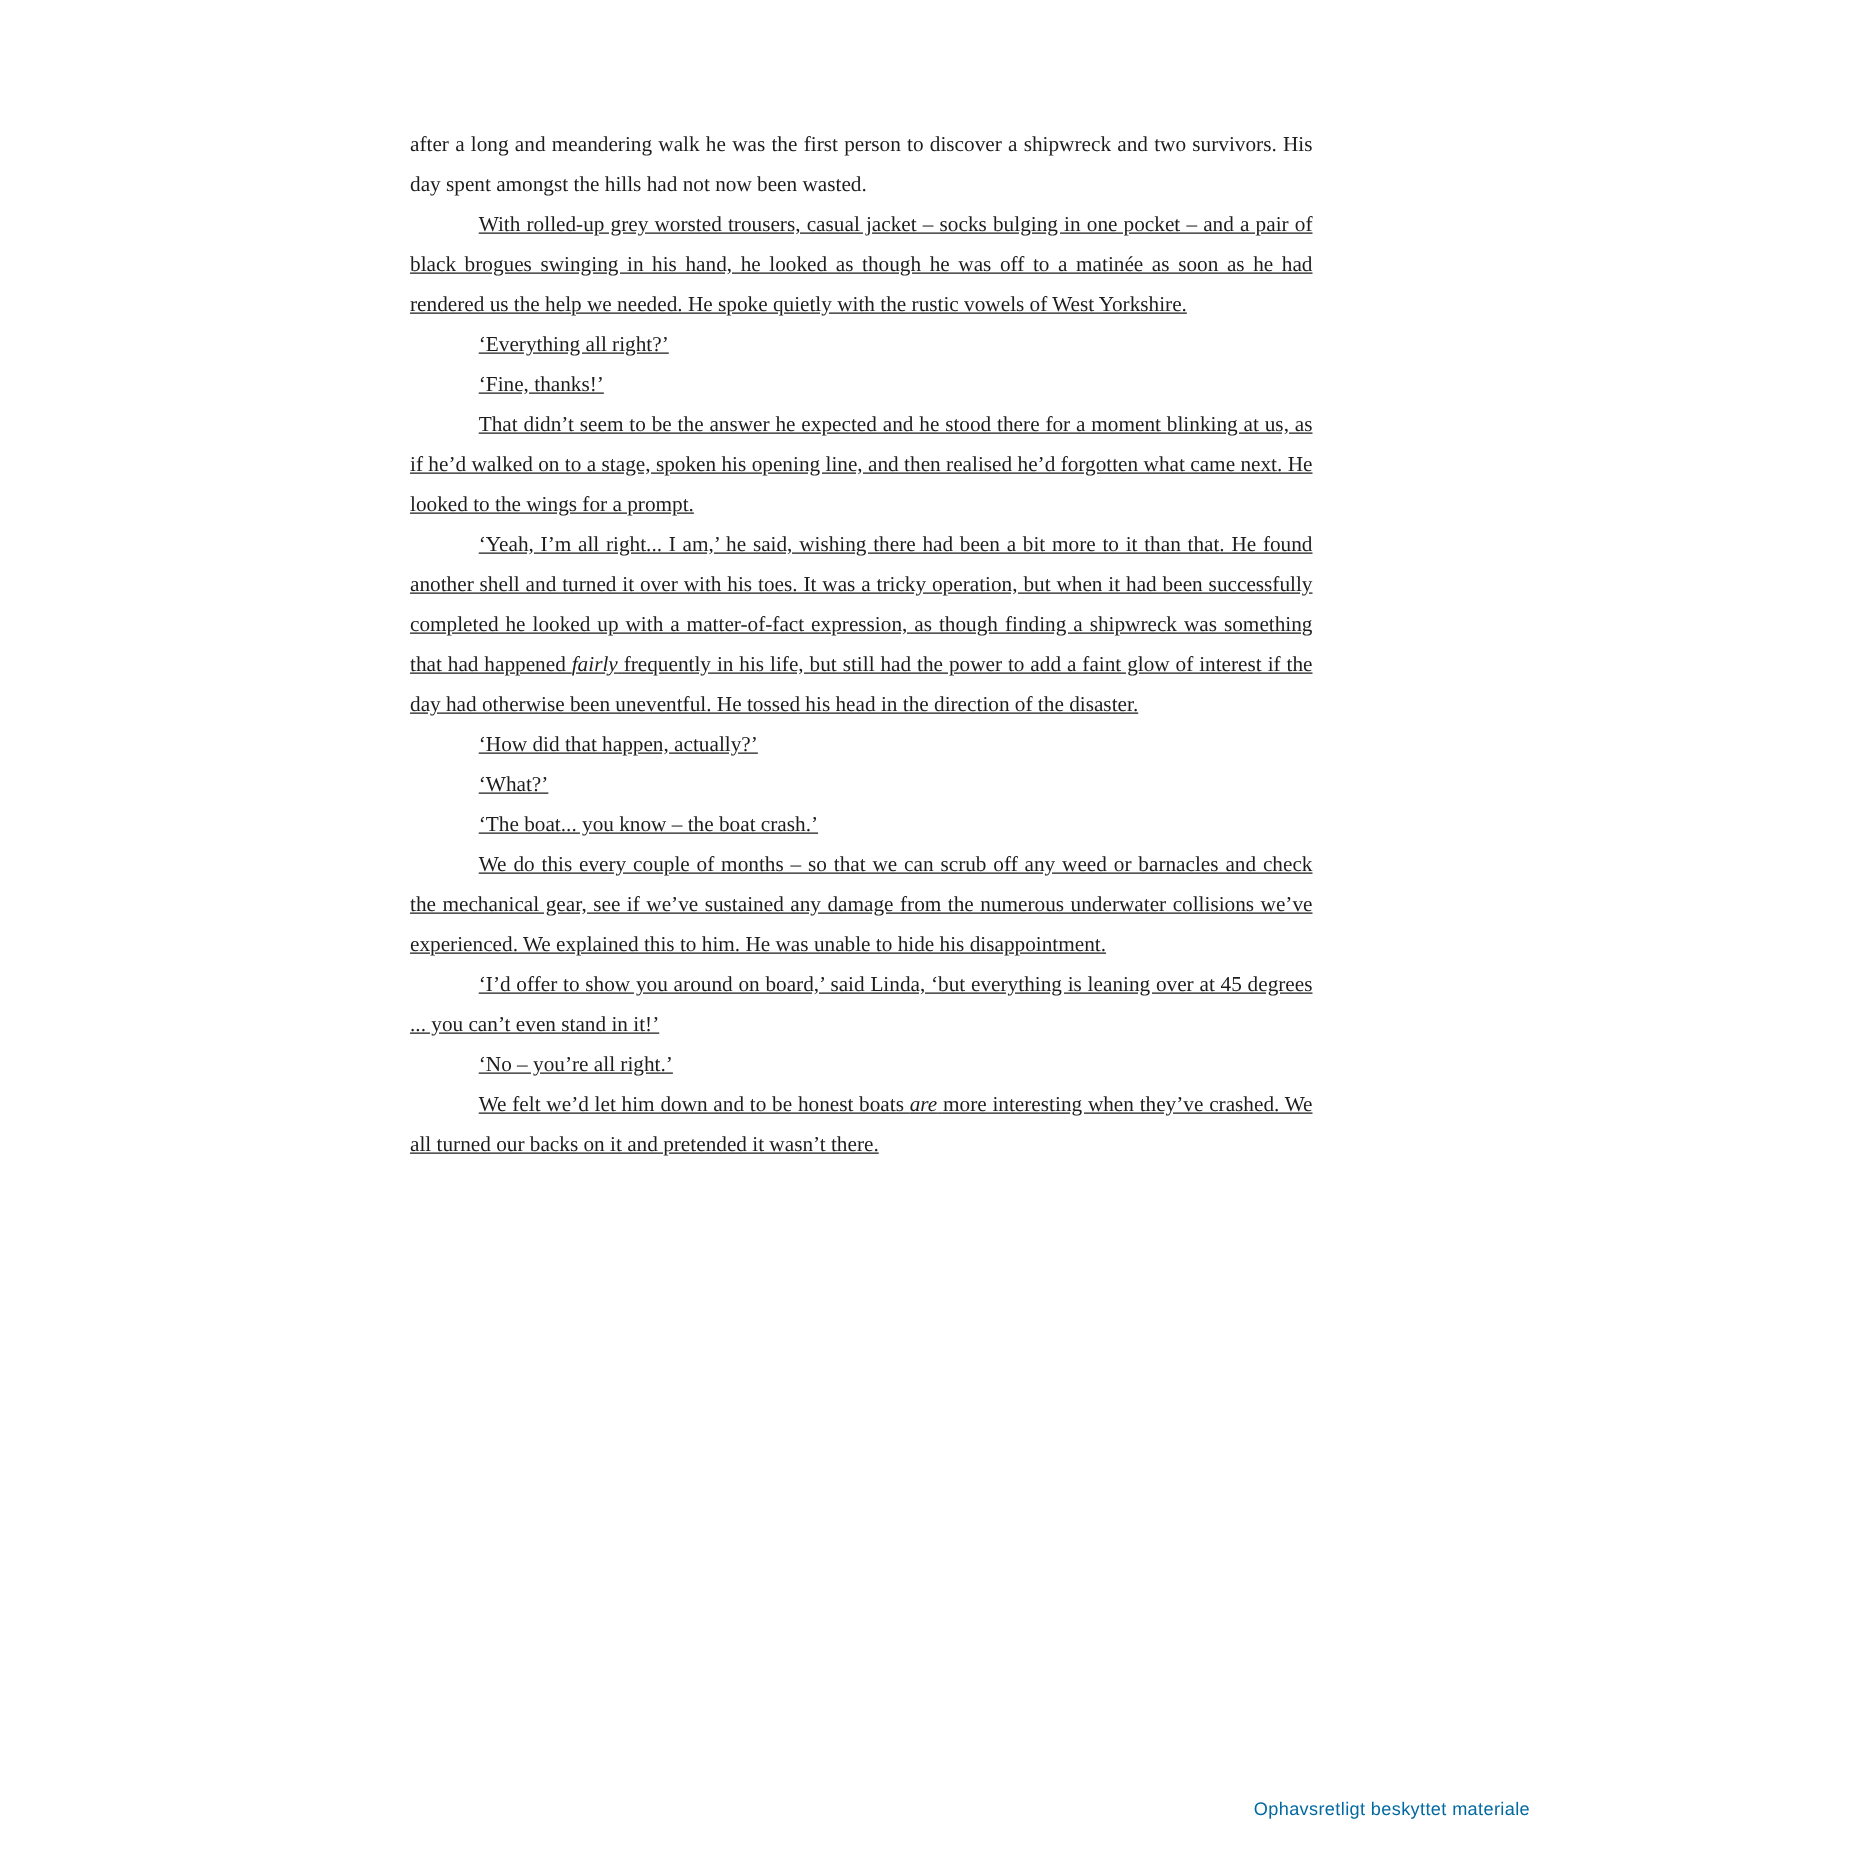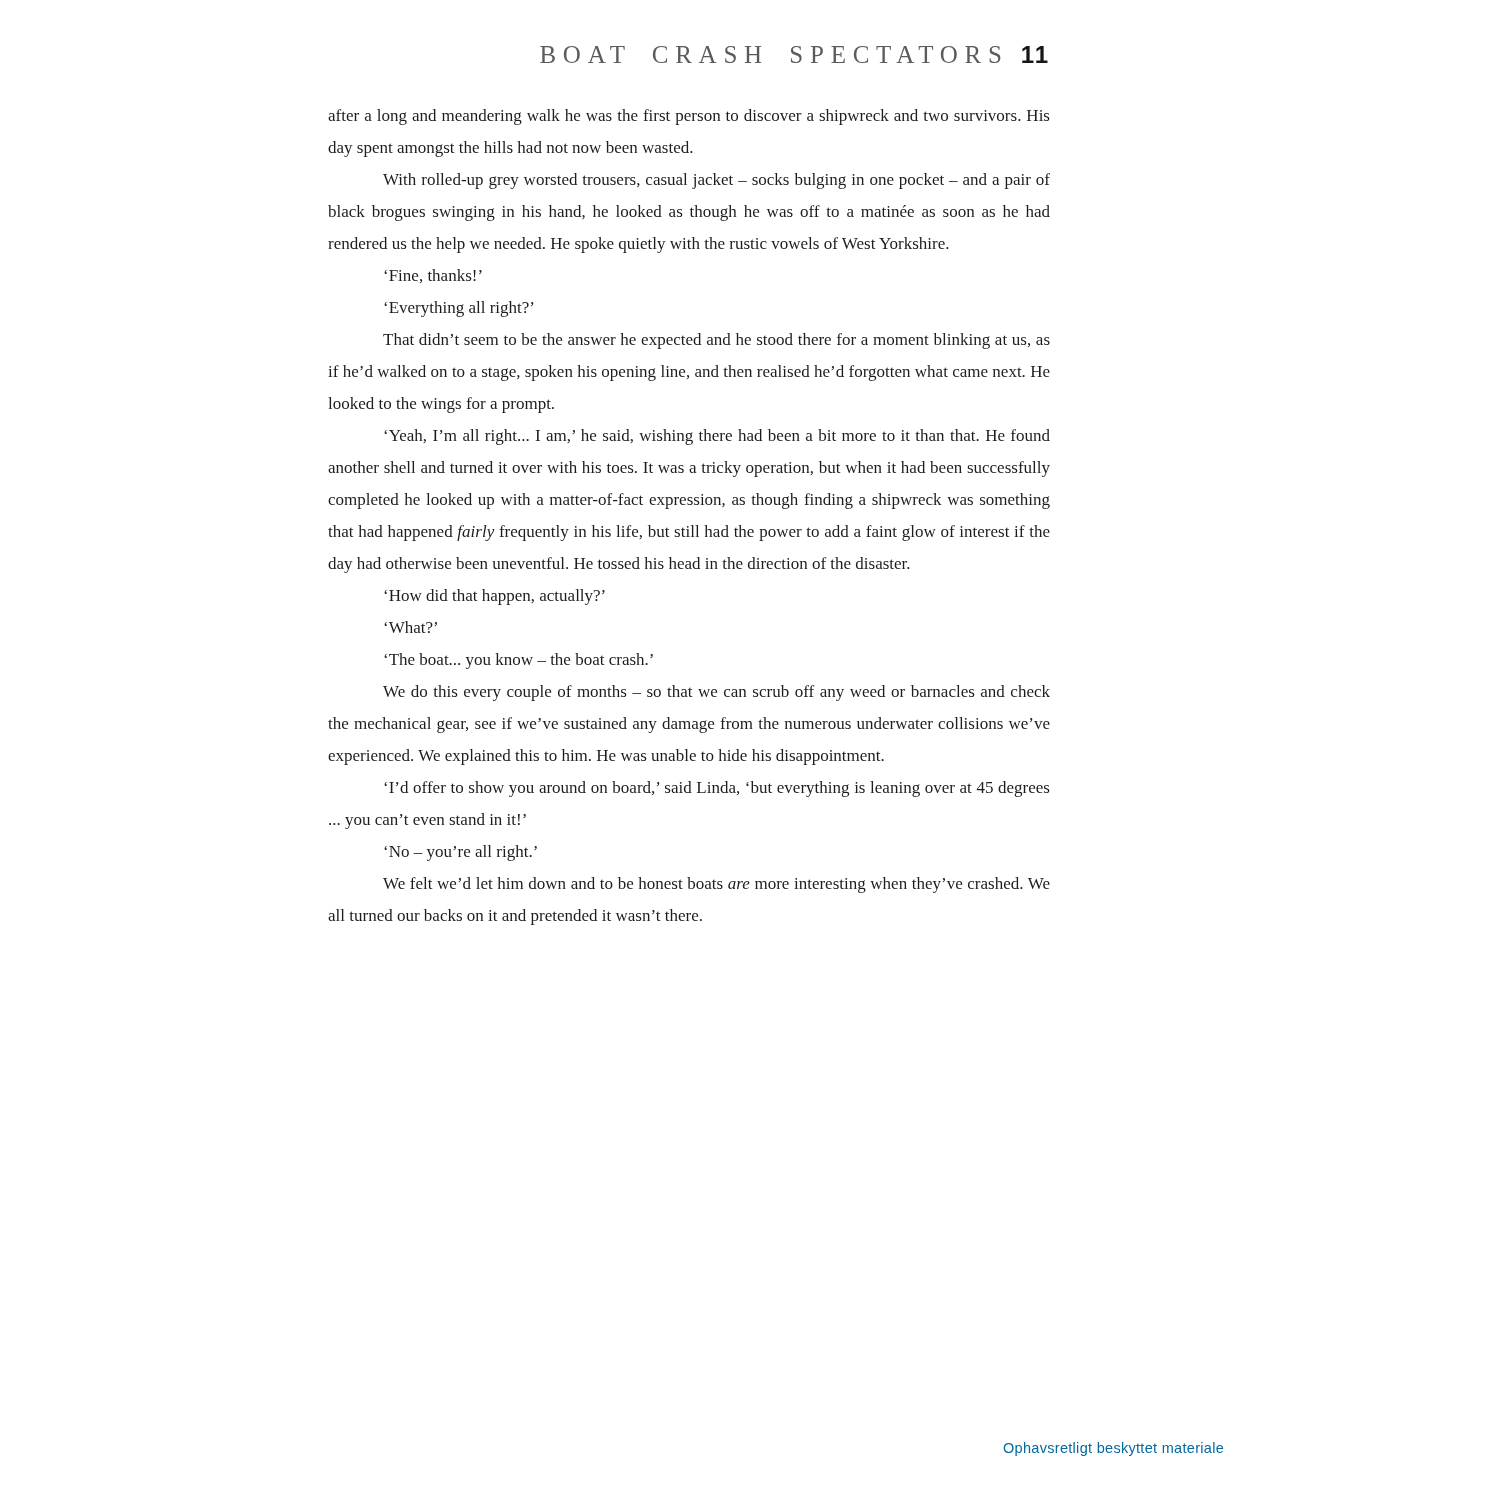--- a/index.html
+++ b/index.html
@@ -51,49 +51,47 @@
     line-height: 32px;
     color: #1d1d1d;
     text-align: justify;
   }
   .body-text p {
     margin: 0;
     padding: 0;
   }
   .body-text p.indent {
     text-indent: 55px;
+    text-decoration: underline;
   }
   .body-text em {
     font-style: italic;
   }
   .watermark {
     position: absolute;
     left: 1003px;
     top: 1440px;
     font-family: "Liberation Sans", sans-serif;
     font-size: 14.5px;
     color: #0369a1;
     letter-spacing: 0.3px;
     white-space: nowrap;
   }
 </style>
 </head>
 <body>
 
 <div class="page">
 
-  <div class="running-header">
-    <span class="running-title">BOAT CRASH SPECTATORS</span><span class="page-number">11</span>
-  </div>
 
   <div class="body-text">
       <p><span>after a long and meandering walk he was the first person to discover a shipwreck and two survivors. His day spent amongst the hills had not now been wasted.</span></p>
       <p class="indent"><span>With rolled-up grey worsted trousers, casual jacket – socks bulging in one pocket – and a pair of black brogues swinging in his hand, he looked as though he was off to a matinée as soon as he had rendered us the help we needed. He spoke quietly with the rustic vowels of West Yorkshire.</span></p>
+      <p class="indent"><span>‘Everything all right?’</span></p>
       <p class="indent"><span>‘Fine, thanks!’</span></p>
-      <p class="indent"><span>‘Everything all right?’</span></p>
       <p class="indent"><span>That didn’t seem to be the answer he expected and he stood there for a moment blinking at us, as if he’d walked on to a stage, spoken his opening line, and then realised he’d forgotten what came next. He looked to the wings for a prompt.</span></p>
       <p class="indent"><span>‘Yeah, I’m all right... I am,’ he said, wishing there had been a bit more to it than that. He found another shell and turned it over with his toes. It was a tricky operation, but when it had been successfully completed he looked up with a matter-of-fact expression, as though finding a shipwreck was something that had happened </span><em>fairly</em><span> frequently in his life, but still had the power to add a faint glow of interest if the day had otherwise been uneventful. He tossed his head in the direction of the disaster.</span></p>
       <p class="indent"><span>‘How did that happen, actually?’</span></p>
       <p class="indent"><span>‘What?’</span></p>
       <p class="indent"><span>‘The boat... you know – the boat crash.’</span></p>
       <p class="indent"><span>We do this every couple of months – so that we can scrub off any weed or barnacles and check the mechanical gear, see if we’ve sustained any damage from the numerous underwater collisions we’ve experienced. We explained this to him. He was unable to hide his disappointment.</span></p>
       <p class="indent"><span>‘I’d offer to show you around on board,’ said Linda, ‘but everything is leaning over at 45 degrees ... you can’t even stand in it!’</span></p>
       <p class="indent"><span>‘No – you’re all right.’</span></p>
       <p class="indent"><span>We felt we’d let him down and to be honest boats </span><em>are</em><span> more interesting when they’ve crashed. We all turned our backs on it and pretended it wasn’t there.</span></p>
     </div>

